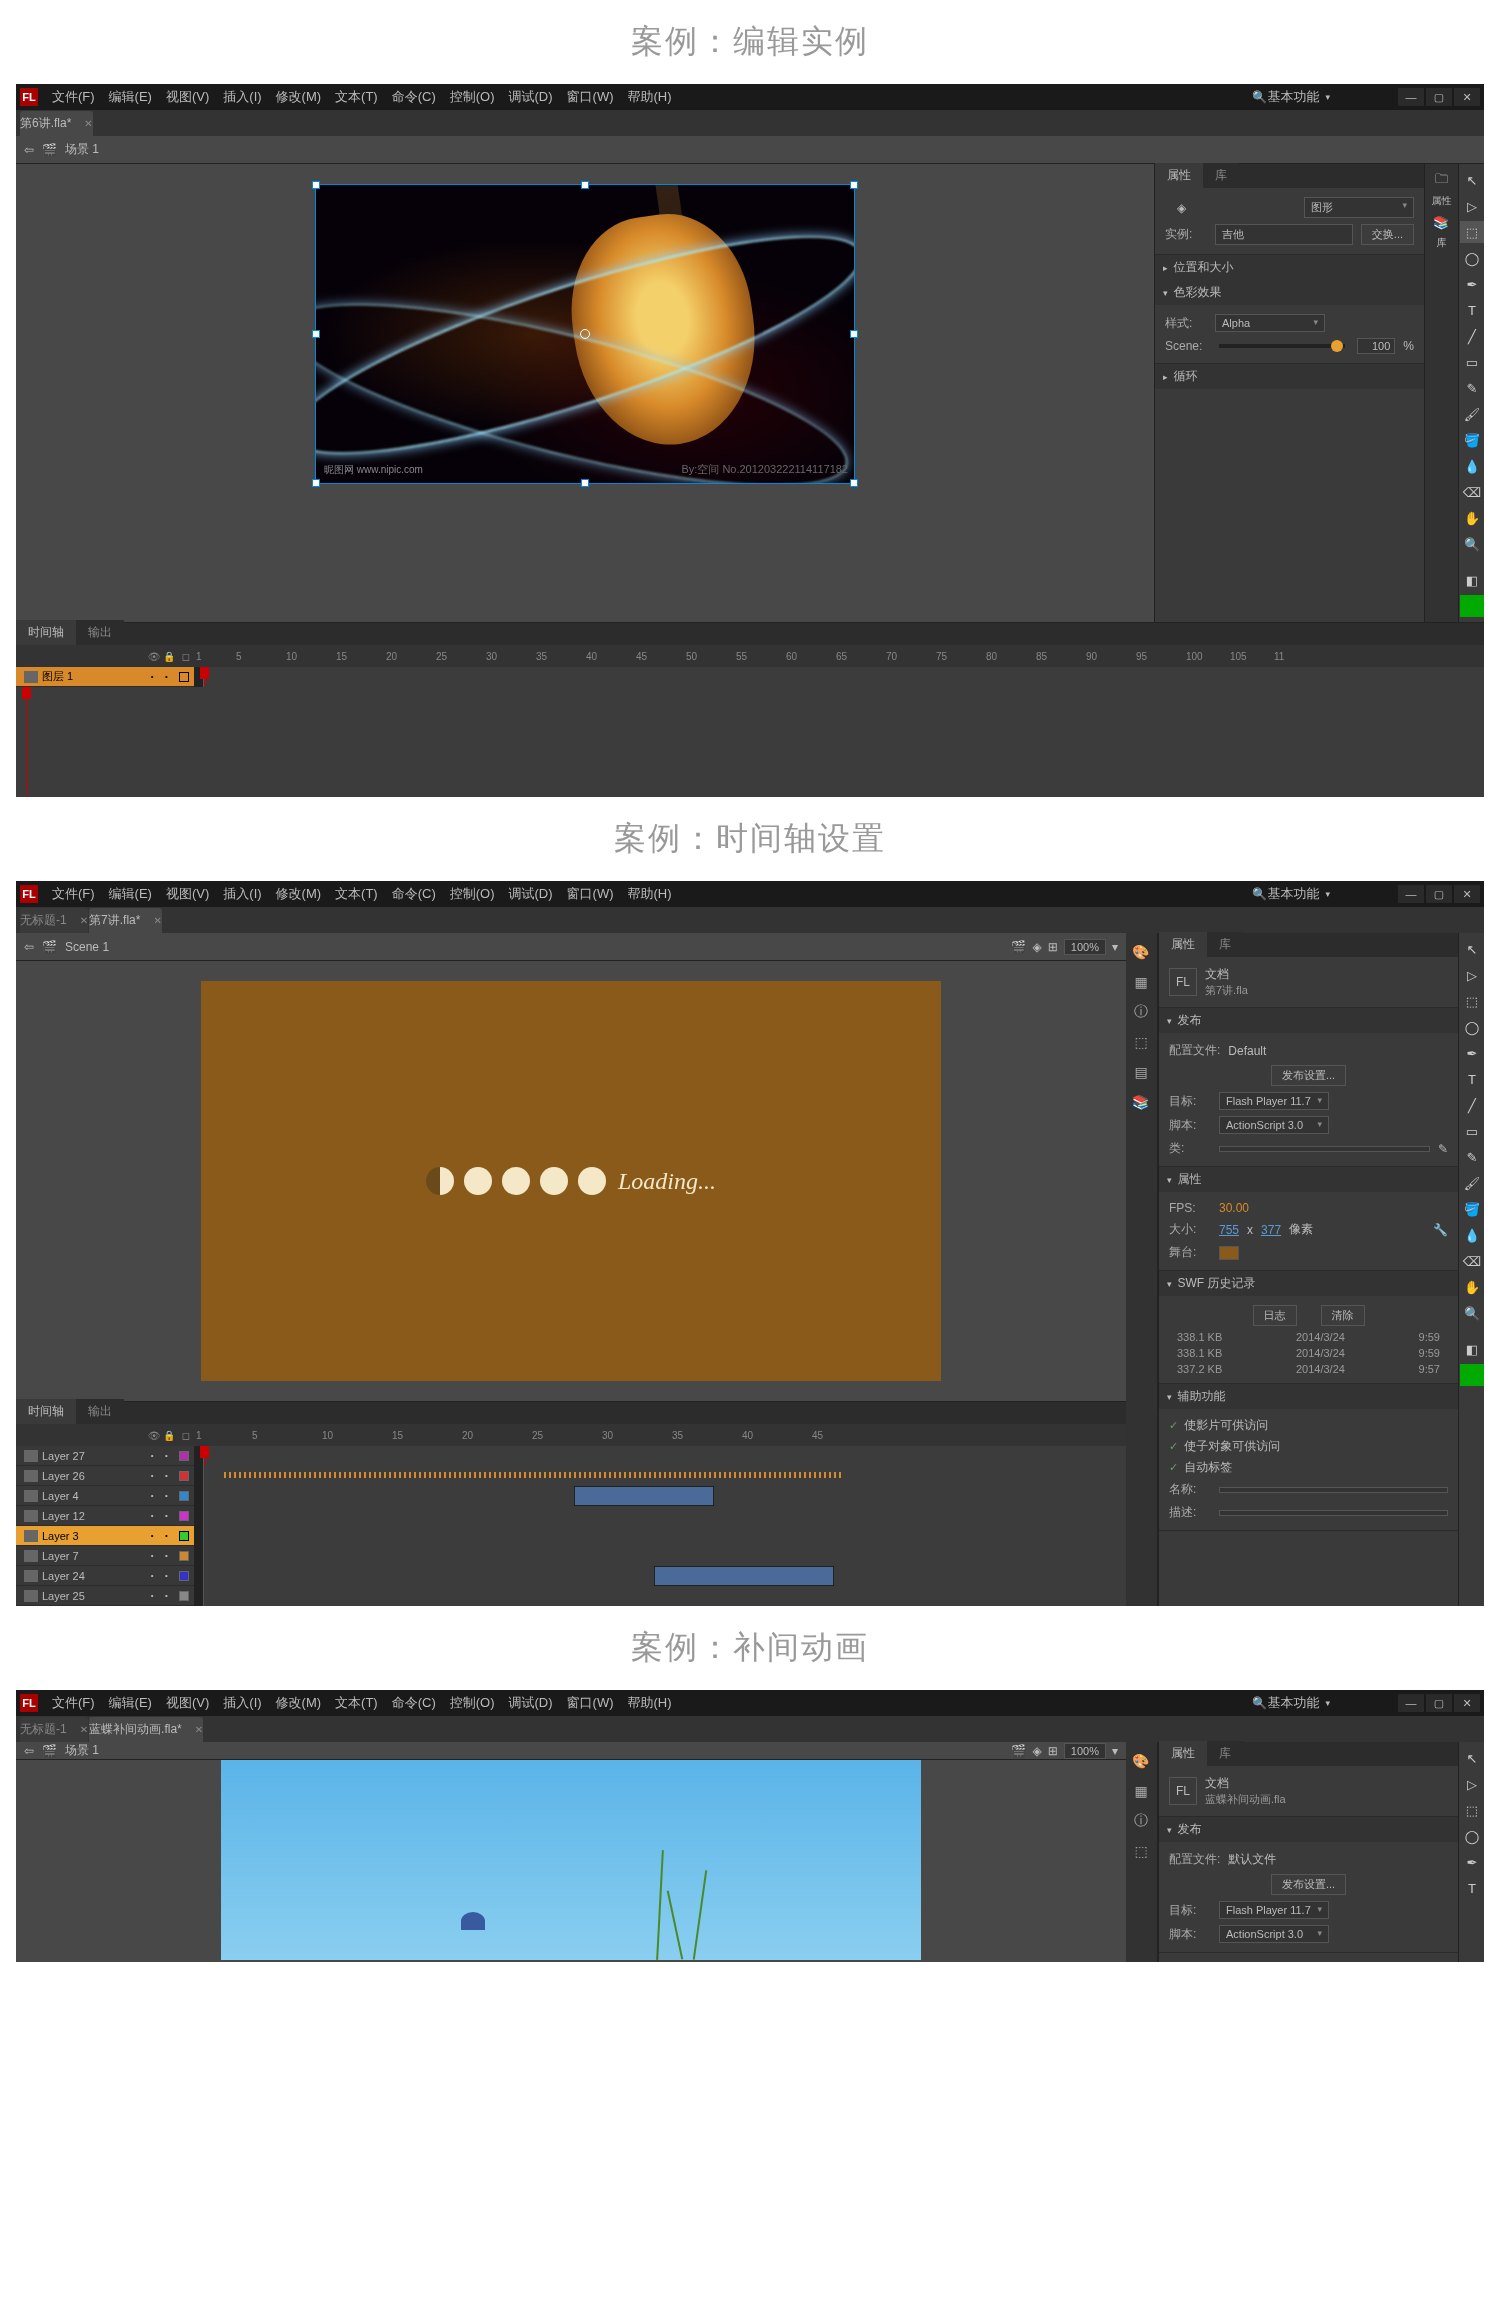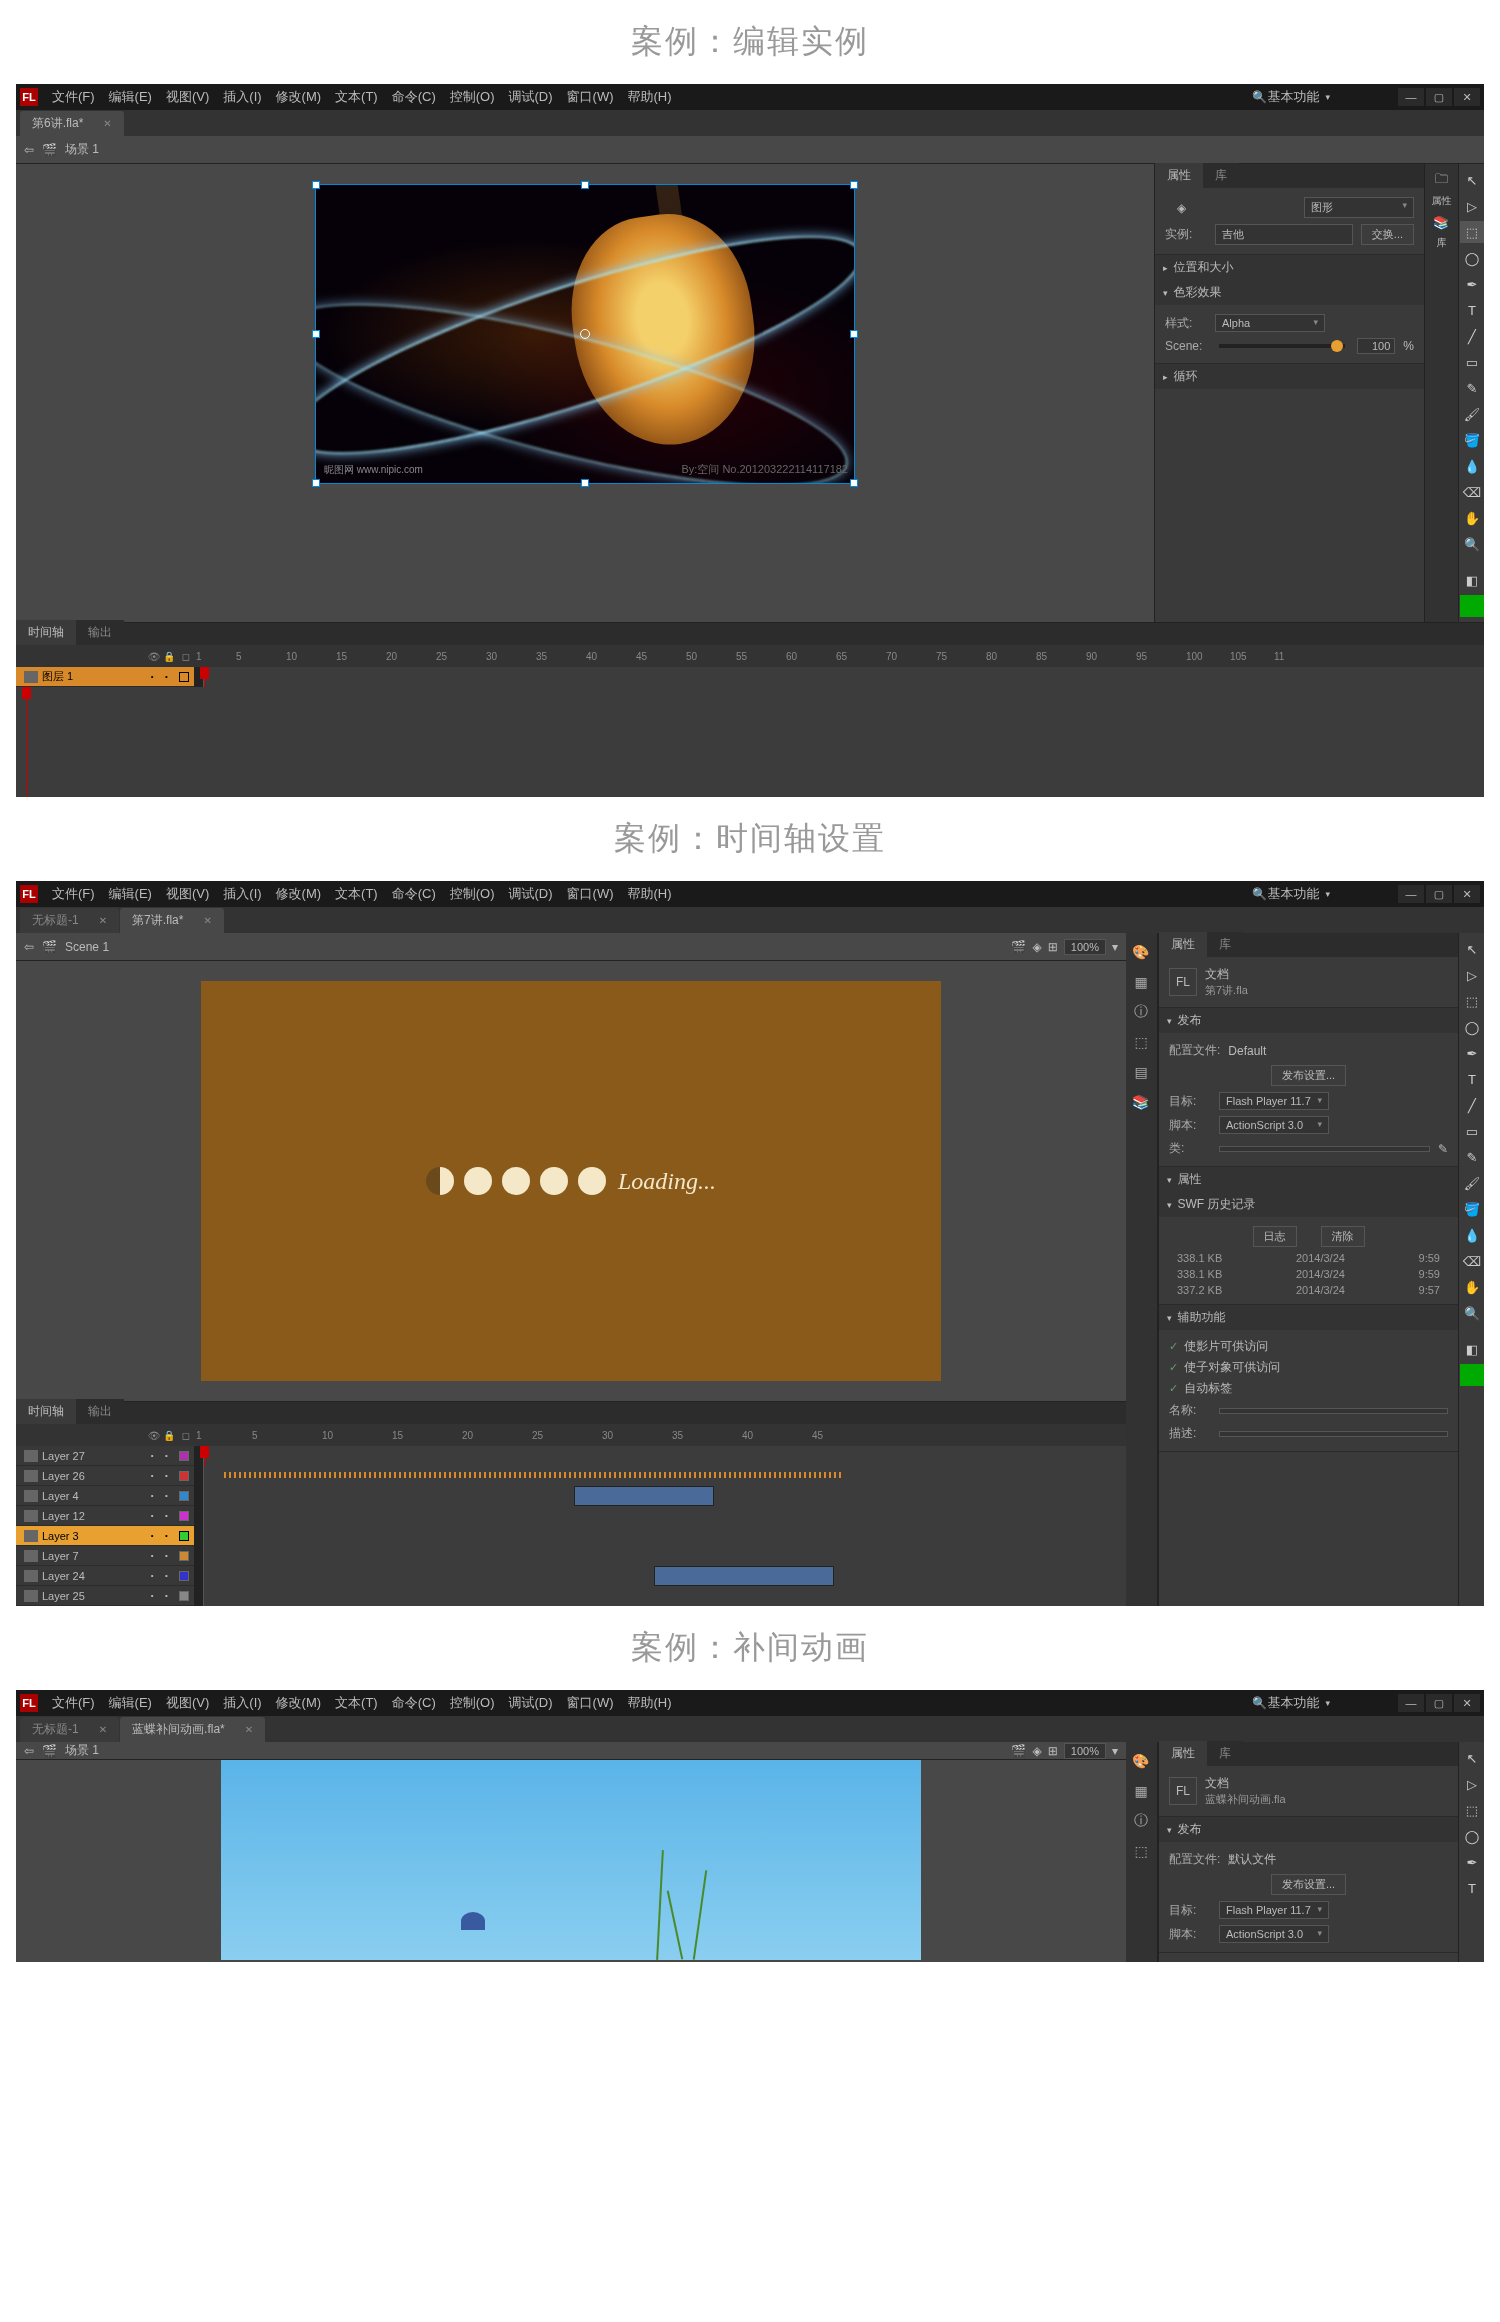--- a/index.html
+++ b/index.html
@@ -8,21 +8,21 @@
 .app{background:#737373;color:#bbb;font-size:12px;position:relative;margin:0 16px}
 .titlebar{background:#1a1a1a;height:26px;display:flex;align-items:center;padding:0 4px}
 .logo{width:18px;height:18px;background:#a00;color:#fff;display:flex;align-items:center;justify-content:center;font-weight:bold;font-size:11px;margin-right:8px}
 .menus{display:flex;gap:2px;flex:1}
 .menu{padding:4px 6px;cursor:default;font-size:13px}
 .wspace{margin-right:60px;font-size:13px;display:flex;align-items:center;gap:6px}
 .wspace::after{content:'▾';font-size:9px}
 .winbtns{display:flex;gap:2px;margin-left:8px}
 .winbtn{width:26px;height:18px;background:#2a2a2a;display:flex;align-items:center;justify-content:center;font-size:11px;cursor:default}
 .tabbar{background:#333;height:26px;display:flex;align-items:flex-end;padding:0 4px;gap:1px}
-.filetab{background:#484848;padding:4px 12px;font-size:12px;border-top-left-radius:3px;border-top-right-radius:3px;display:flex;align-items:center;gap:20px}
+.filetab{background:#484848;padding:4px 0;font-size:12px;border-top-left-radius:3px;border-top-right-radius:3px;display:flex;align-items:center;gap:13px}
 .filetab .x{font-size:10px;color:#888}
 .filetab.inactive{background:#3a3a3a;color:#888}
 .scenebar{background:#484848;height:28px;display:flex;align-items:center;padding:0 8px;border-bottom:1px solid #222}
 .scenebar .left{display:flex;align-items:center;gap:8px;flex:1}
 .scenebar .right{display:flex;align-items:center;gap:6px}
 .pct{background:#333;border:1px solid #555;padding:1px 6px;font-size:11px}
 .main{display:flex;background:#484848}
 .stagewrap{flex:1;min-height:380px;display:flex;align-items:flex-start;justify-content:center;padding:20px}
 .stage{position:relative}
 .stage1{width:540px;height:300px;background:#000;border:1px solid #08d}
@@ -543,20 +543,38 @@
             <label>脚本:</label>
             <div class="sel">ActionScript 3.0</div>
           </div>
     <div class="prow">
             <label>类:</label>
             <div class="inp"></div>
             <span>✎</span>
           </div>
    </div>
    <div class="phdr open">属性</div>
+   <div class="psec">
+    <div class="prow">
+            <label>FPS:</label>
+            <span class="onum">30.00</span>
+          </div>
+    <div class="prow">
+            <label>大小:</label>
+            <span class="link">755</span>
+            <span>x</span>
+            <span class="link">377</span>
+            <span>像素</span>
+            <span style="margin-left:auto">🔧</span>
+          </div>
+    <div class="prow">
+            <label>舞台:</label>
+            <span class="swatch"></span>
+          </div>
+   </div>
    <div class="phdr open">SWF 历史记录</div>
    <div class="psec">
     <div class="prow" style="justify-content:center;gap:24px">
             <div class="btn">日志</div>
             <div class="btn">清除</div>
           </div>
     <div class="hist">
             <span>338.1 KB</span>
             <span>2014/3/24</span>
             <span>9:59</span>

